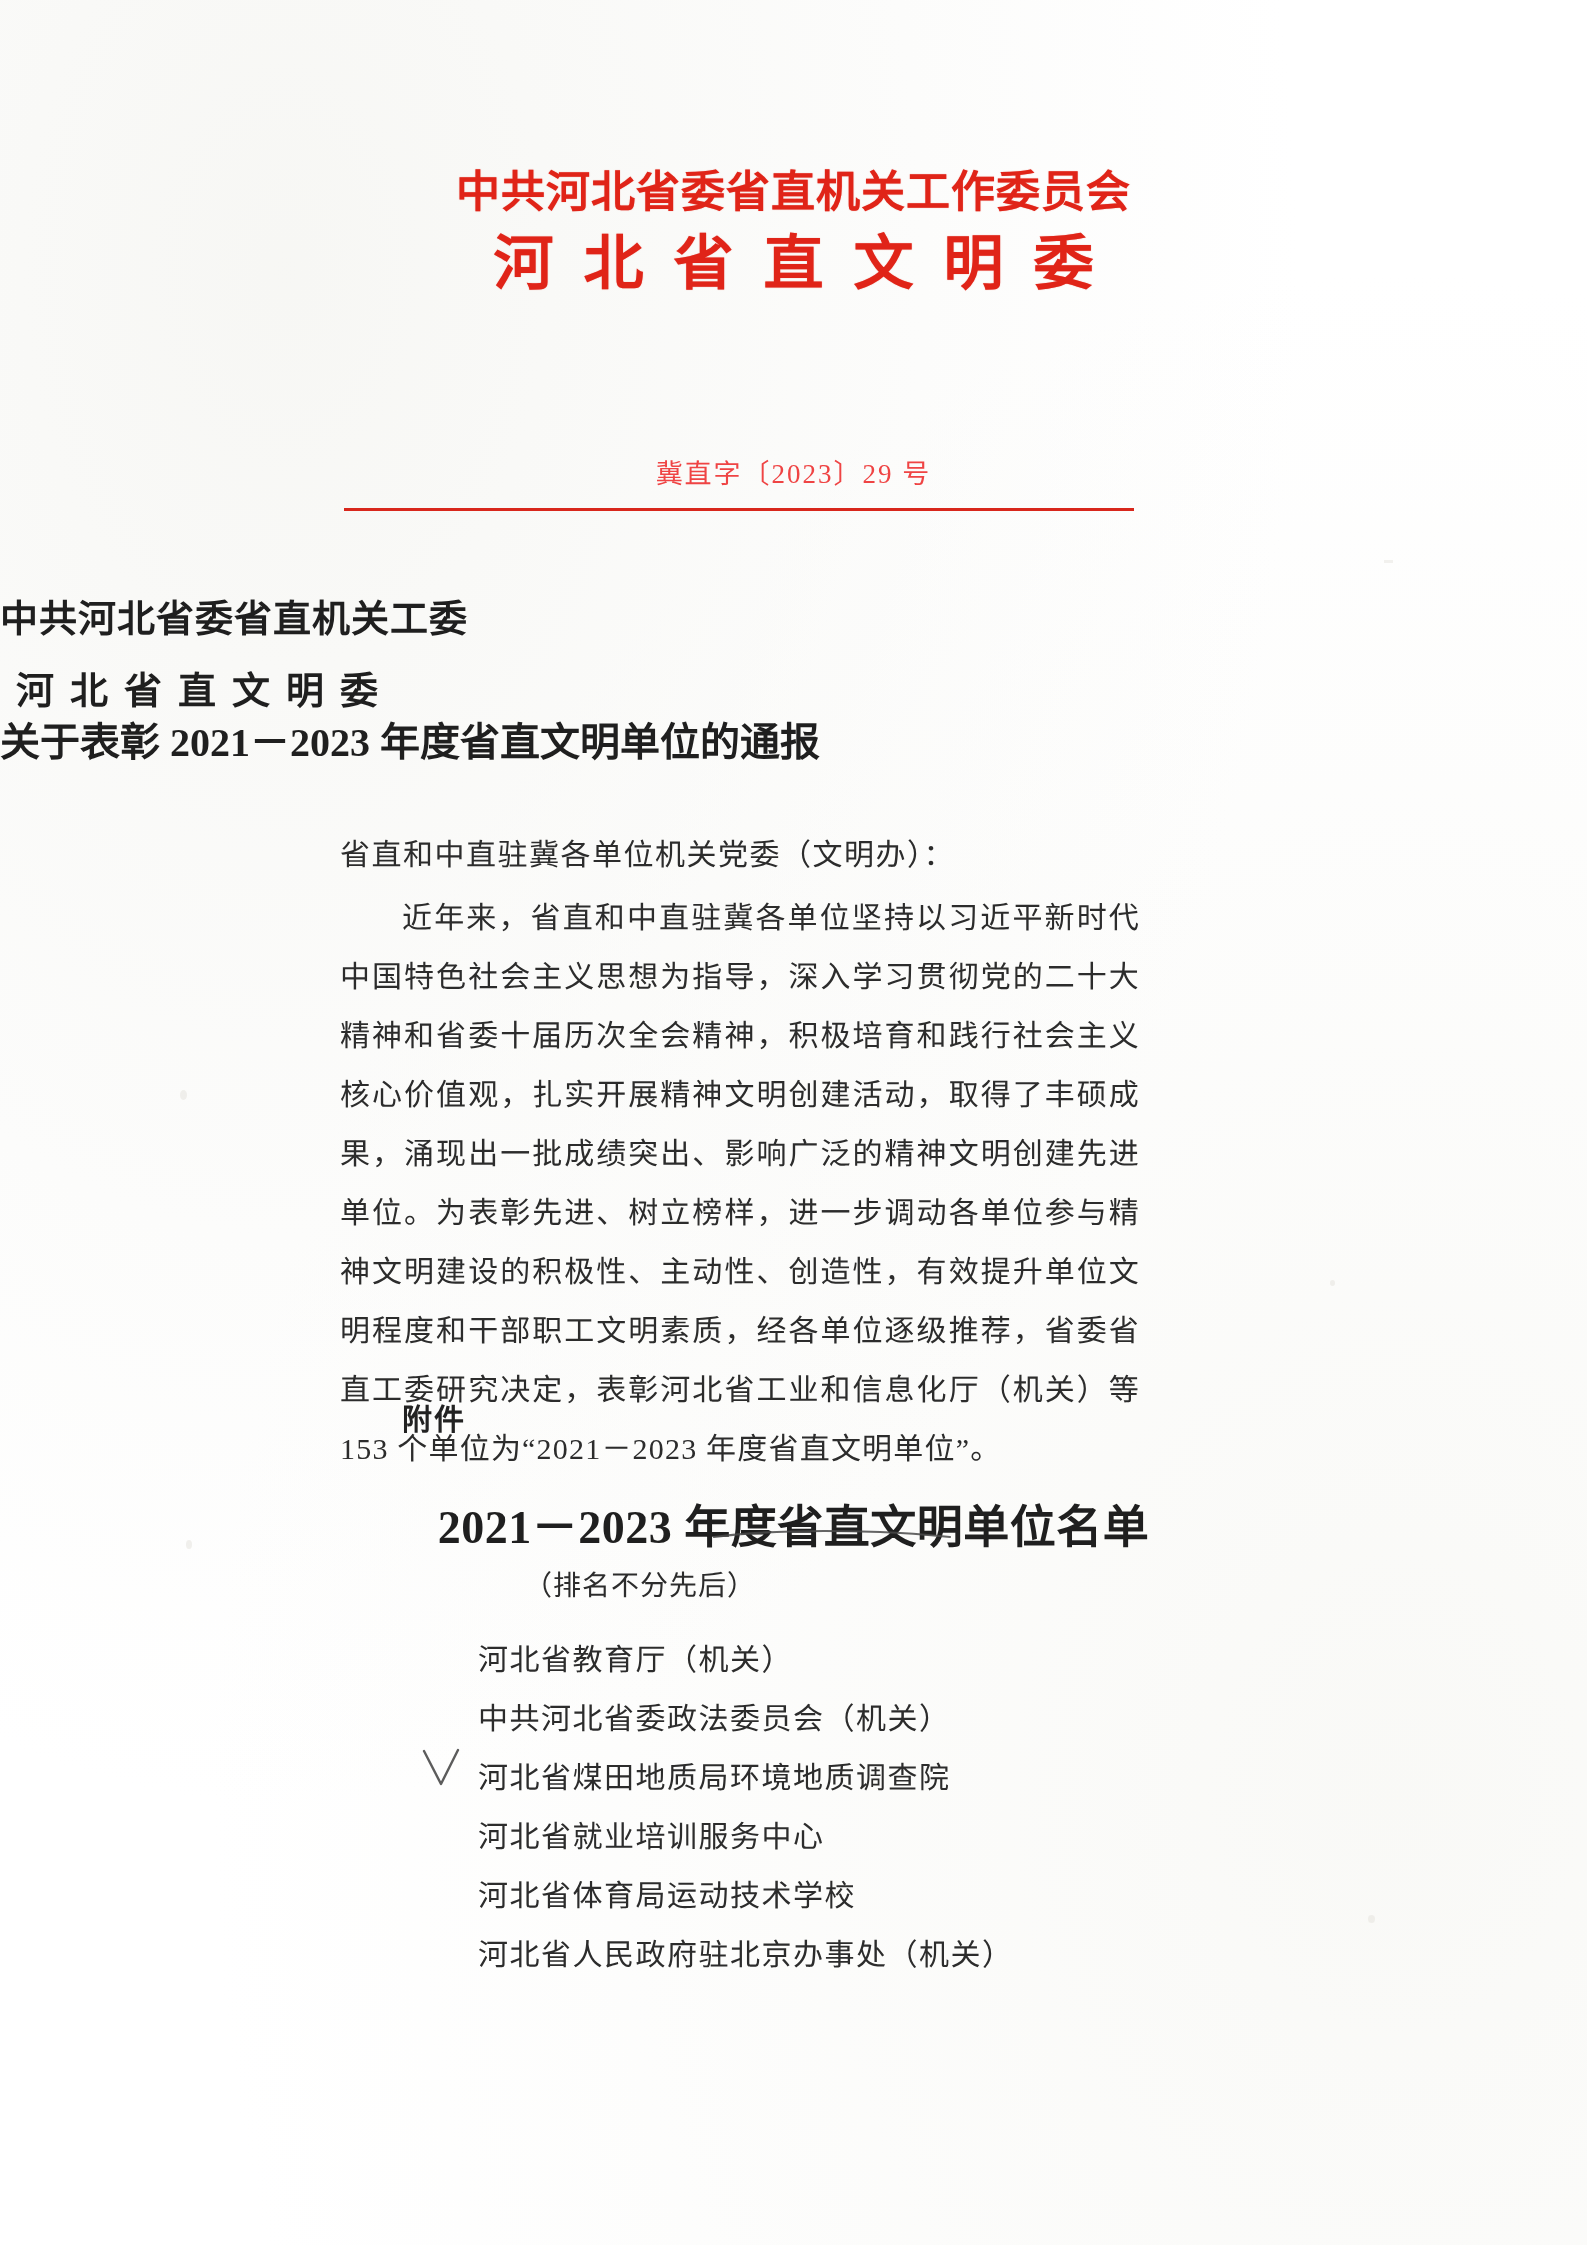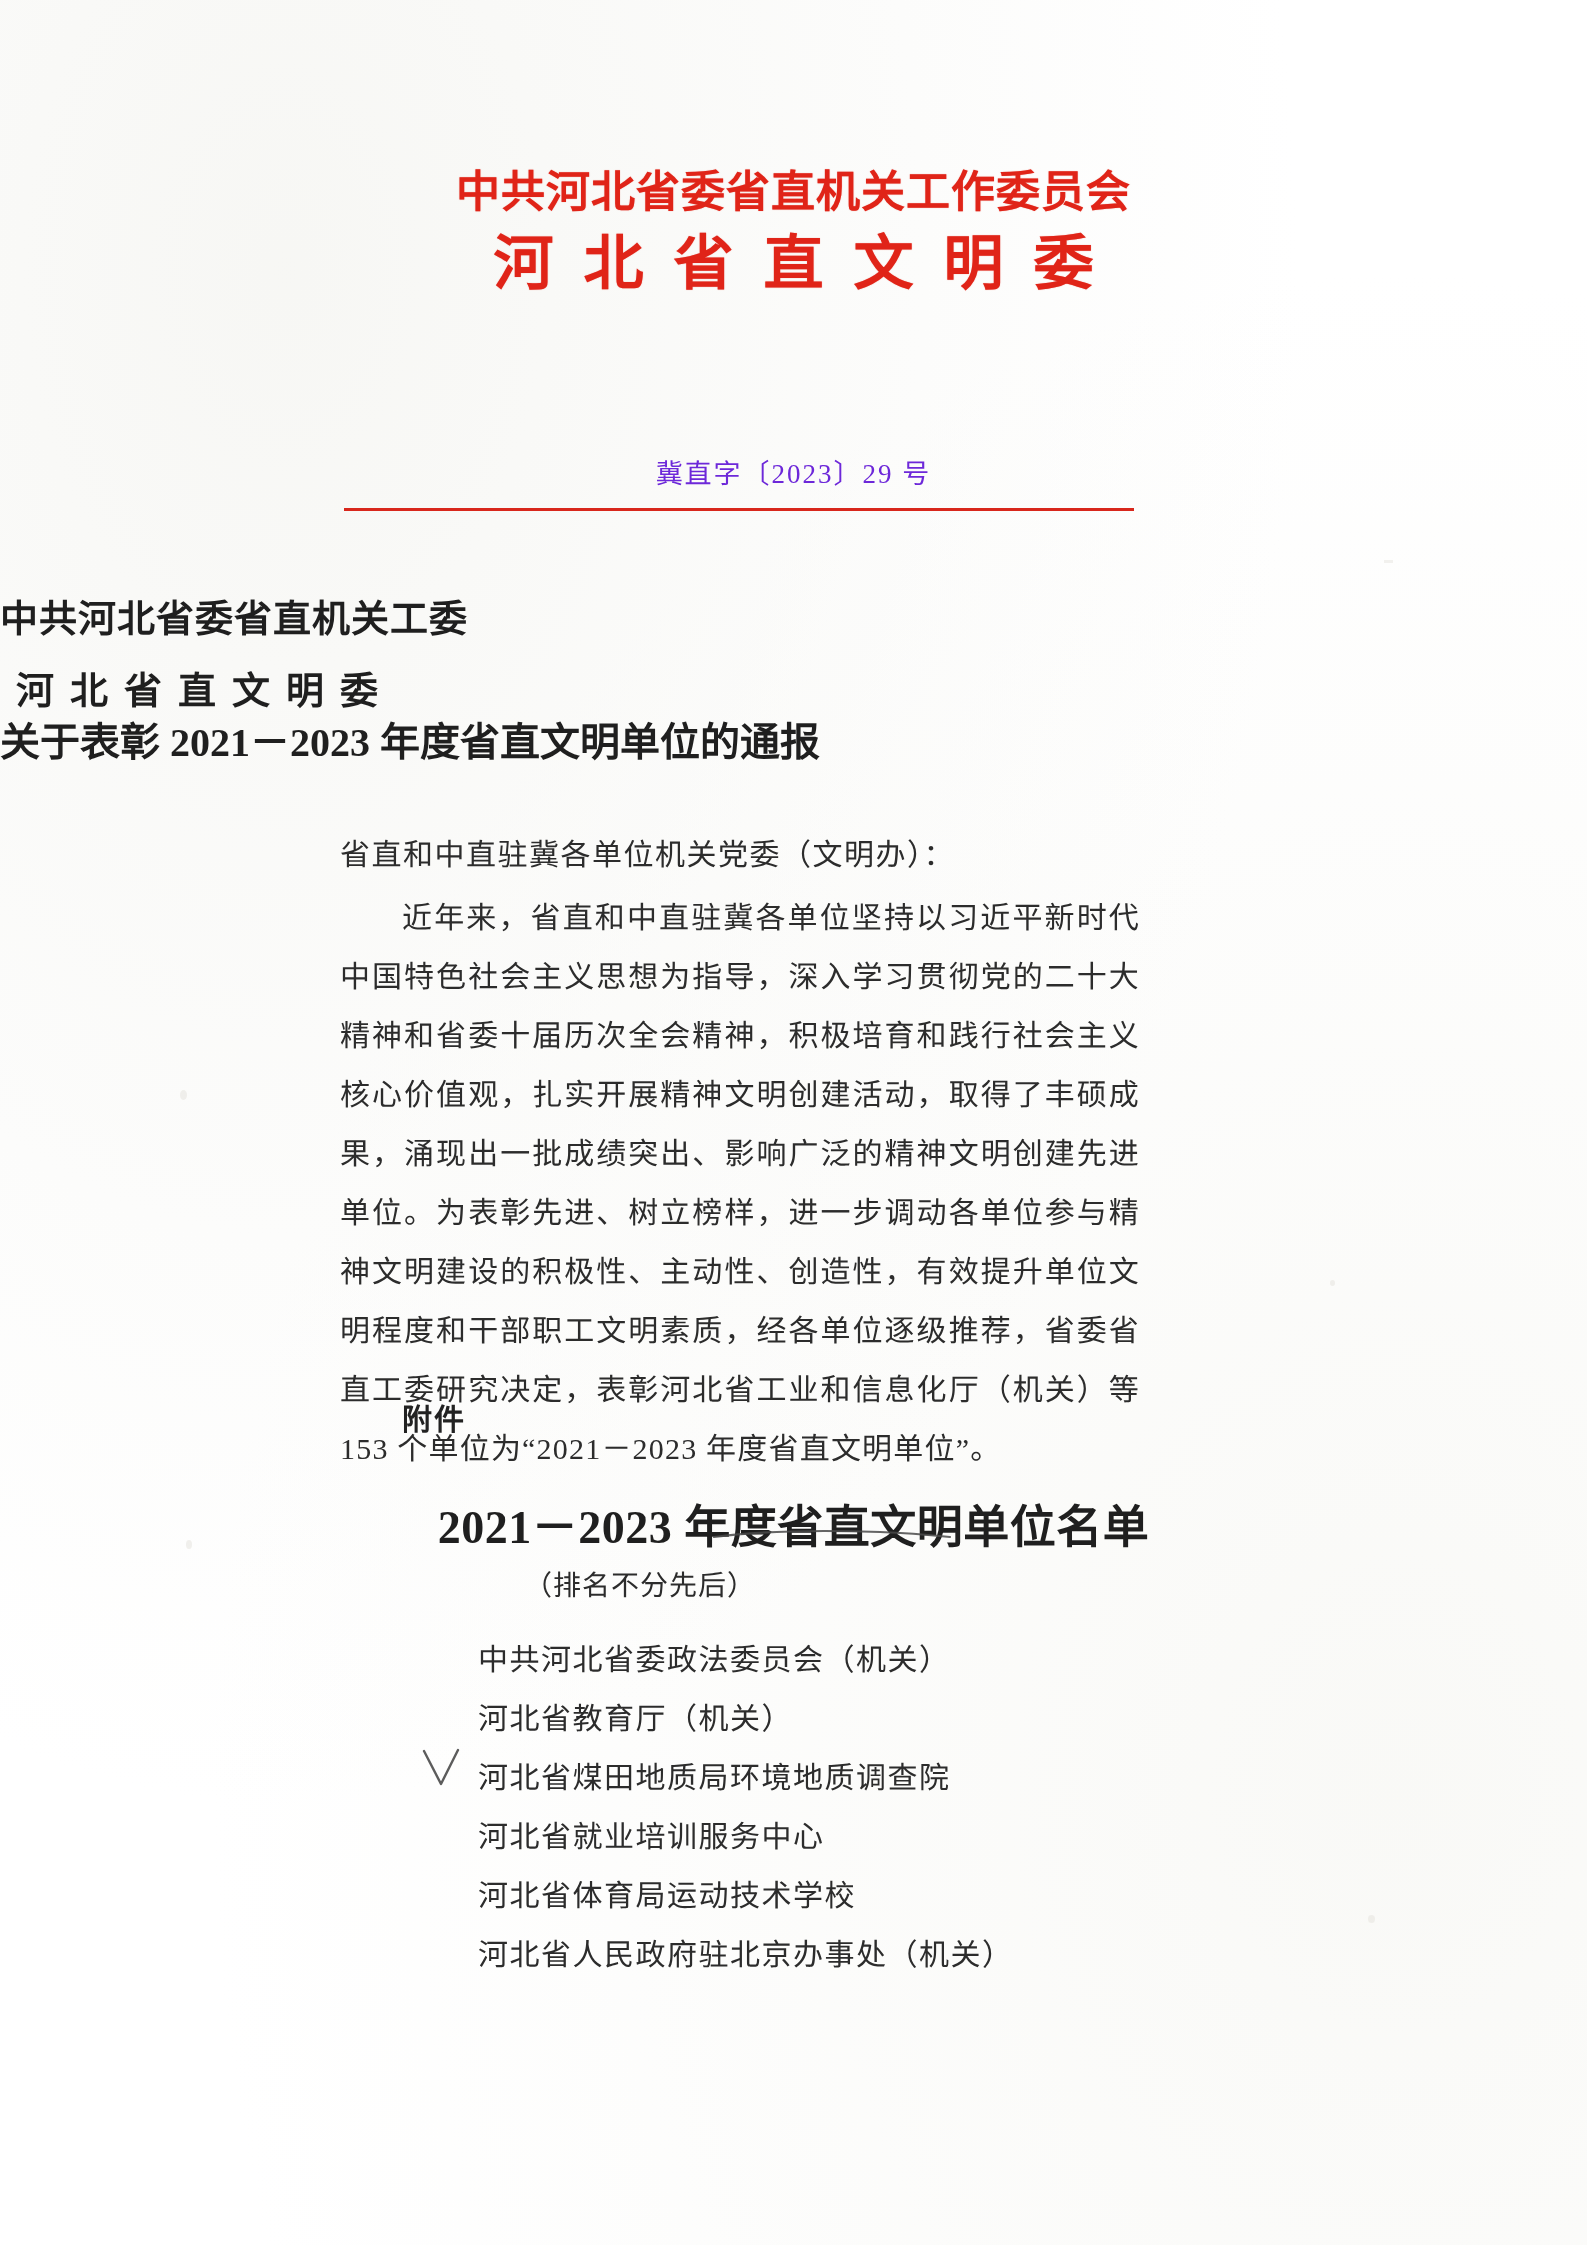--- a/index.html
+++ b/index.html
@@ -74,21 +74,21 @@
 
   
   .docnum {
     position: absolute;
     left: 0;
     top: 452px;
     width: 1587px;
     text-align: center;
     font-size: 27px;
     letter-spacing: 2px;
-    color: #6d28d9;
+    color: #ef4444;
     font-family: "Liberation Serif", "DejaVu Serif", serif;
   }
   .red-rule {
     position: absolute;
     left: 344px;
     top: 508px;
     width: 790px;
     height: 3px;
     background: #d8271c;
   }
@@ -253,22 +253,22 @@
   </div>
 
   <div class="addressee">省直和中直驻冀各单位机关党委（文明办）：</div>
   <div class="body-para">近年来，省直和中直驻冀各单位坚持以习近平新时代中国特色社会主义思想为指导，深入学习贯彻党的二十大精神和省委十届历次全会精神，积极培育和践行社会主义核心价值观，扎实开展精神文明创建活动，取得了丰硕成果，涌现出一批成绩突出、影响广泛的精神文明创建先进单位。为表彰先进、树立榜样，进一步调动各单位参与精神文明建设的积极性、主动性、创造性，有效提升单位文明程度和干部职工文明素质，经各单位逐级推荐，省委省直工委研究决定，表彰河北省工业和信息化厅（机关）等 153 个单位为“2021－2023 年度省直文明单位”。</div>
   <div class="attach-label">附件</div>
 
   <div class="list-title">2021－2023 年度省直文明单位名单</div>
   <div class="list-subtitle">（排名不分先后）</div>
 
   <div class="unit-list">
+    <div class="unit-item">河北省教育厅（机关）</div>
     <div class="unit-item">中共河北省委政法委员会（机关）</div>
-    <div class="unit-item">河北省教育厅（机关）</div>
     <div class="unit-item">河北省煤田地质局环境地质调查院</div>
     <div class="unit-item">河北省就业培训服务中心</div>
     <div class="unit-item">河北省体育局运动技术学校</div>
     <div class="unit-item">河北省人民政府驻北京办事处（机关）</div>
   </div>
 
   <svg class="pen-underline" viewBox="0 0 240 14">
     <path d="M2 9 C 48 3, 110 2, 168 4 C 196 5, 218 7, 238 9" fill="none" stroke="#4a4a4a" stroke-width="2.2" stroke-linecap="round" opacity="0.85"></path>
   </svg>
 

